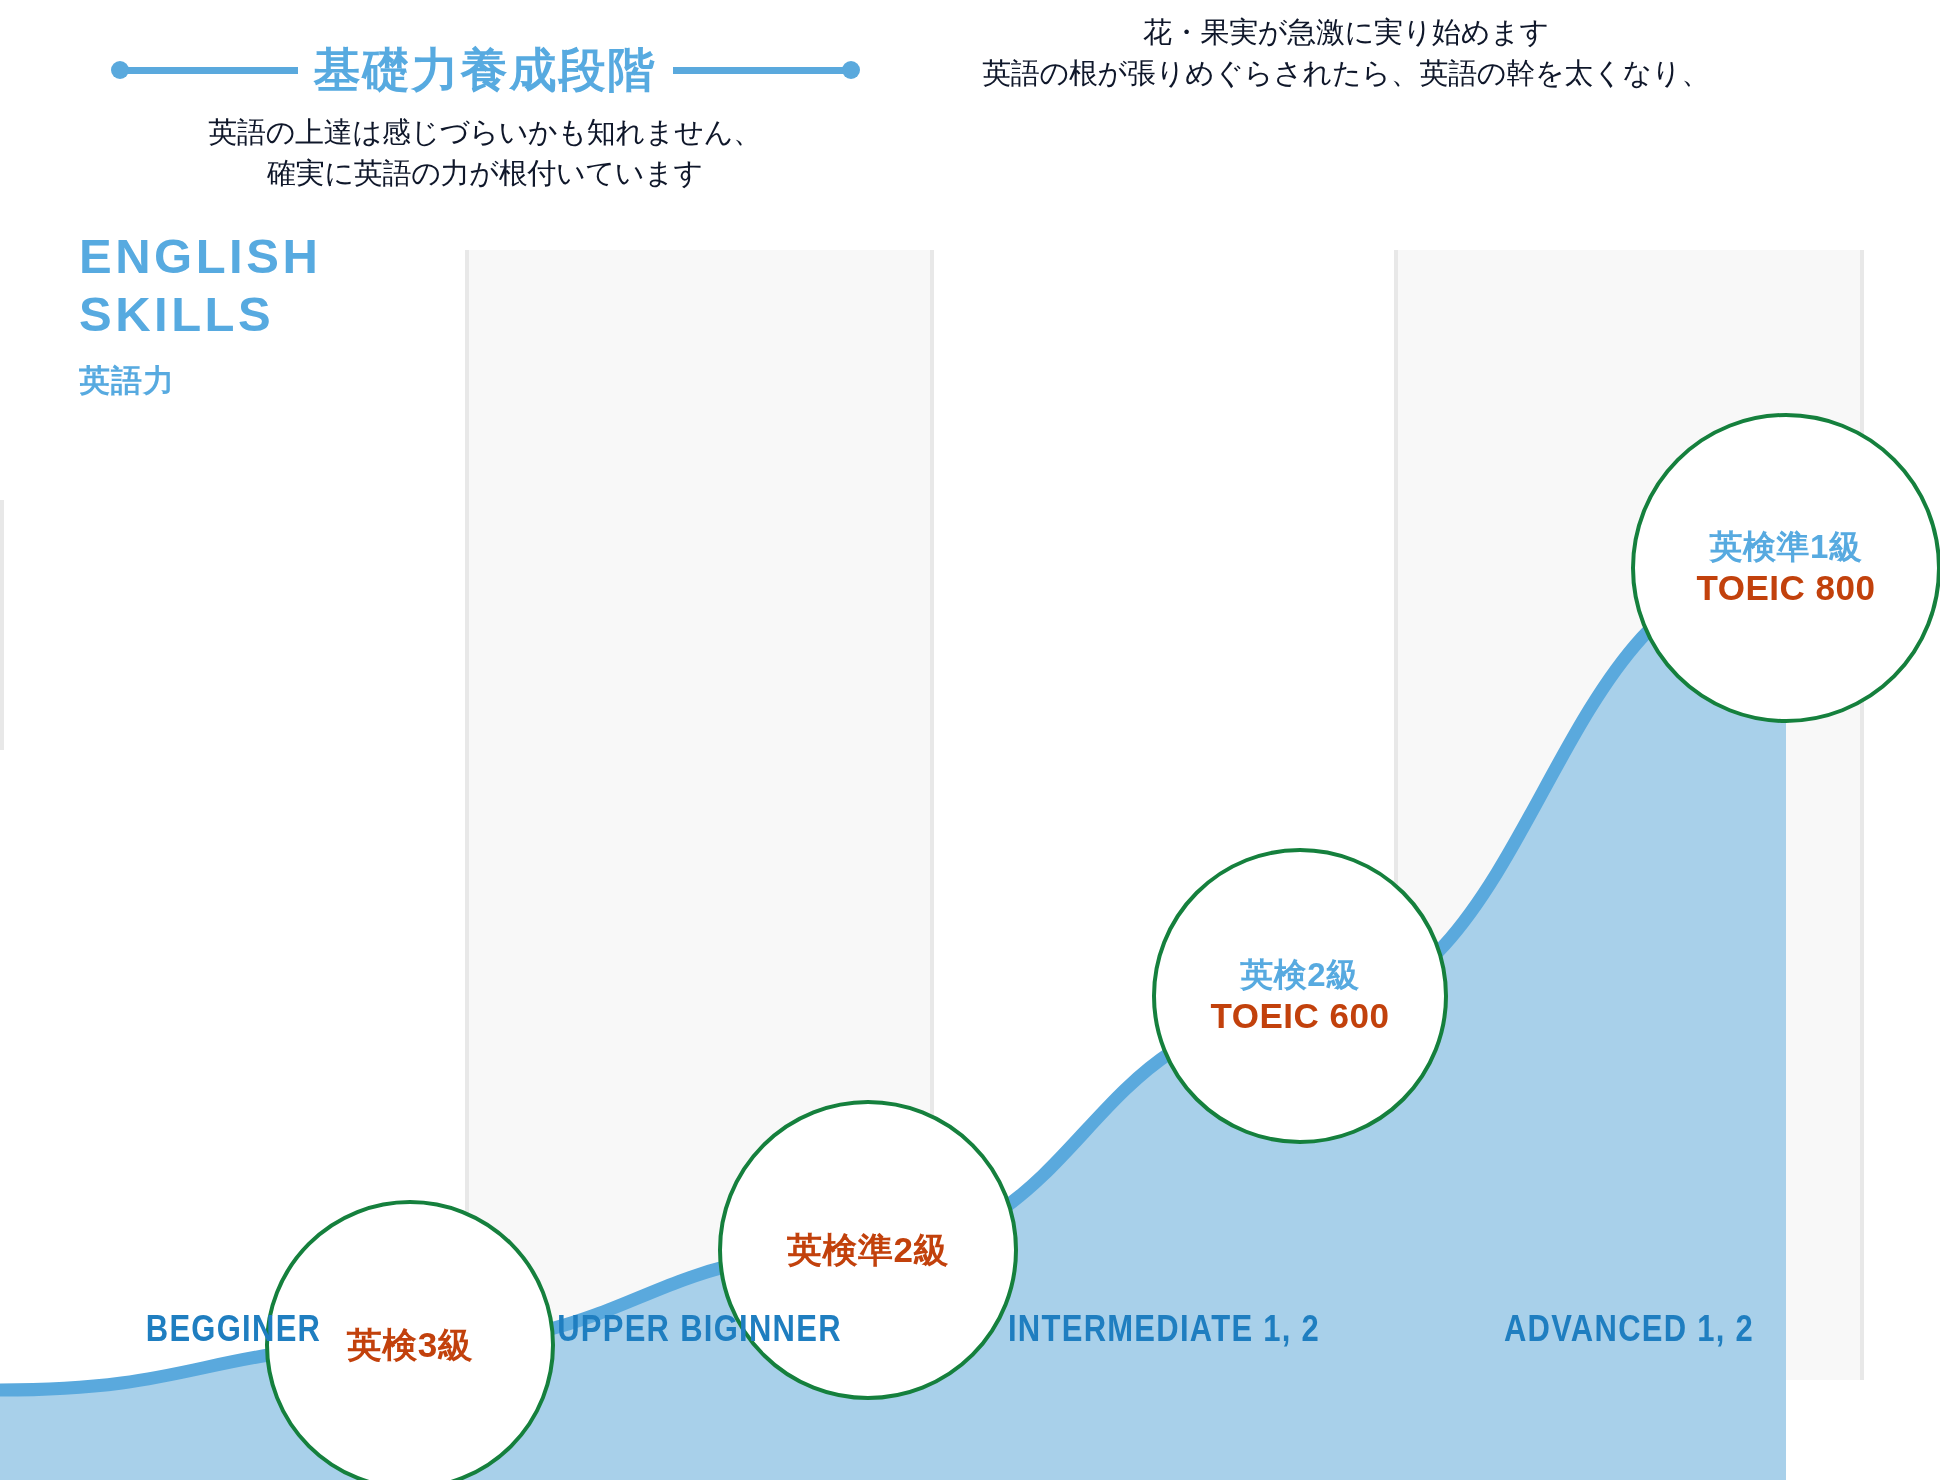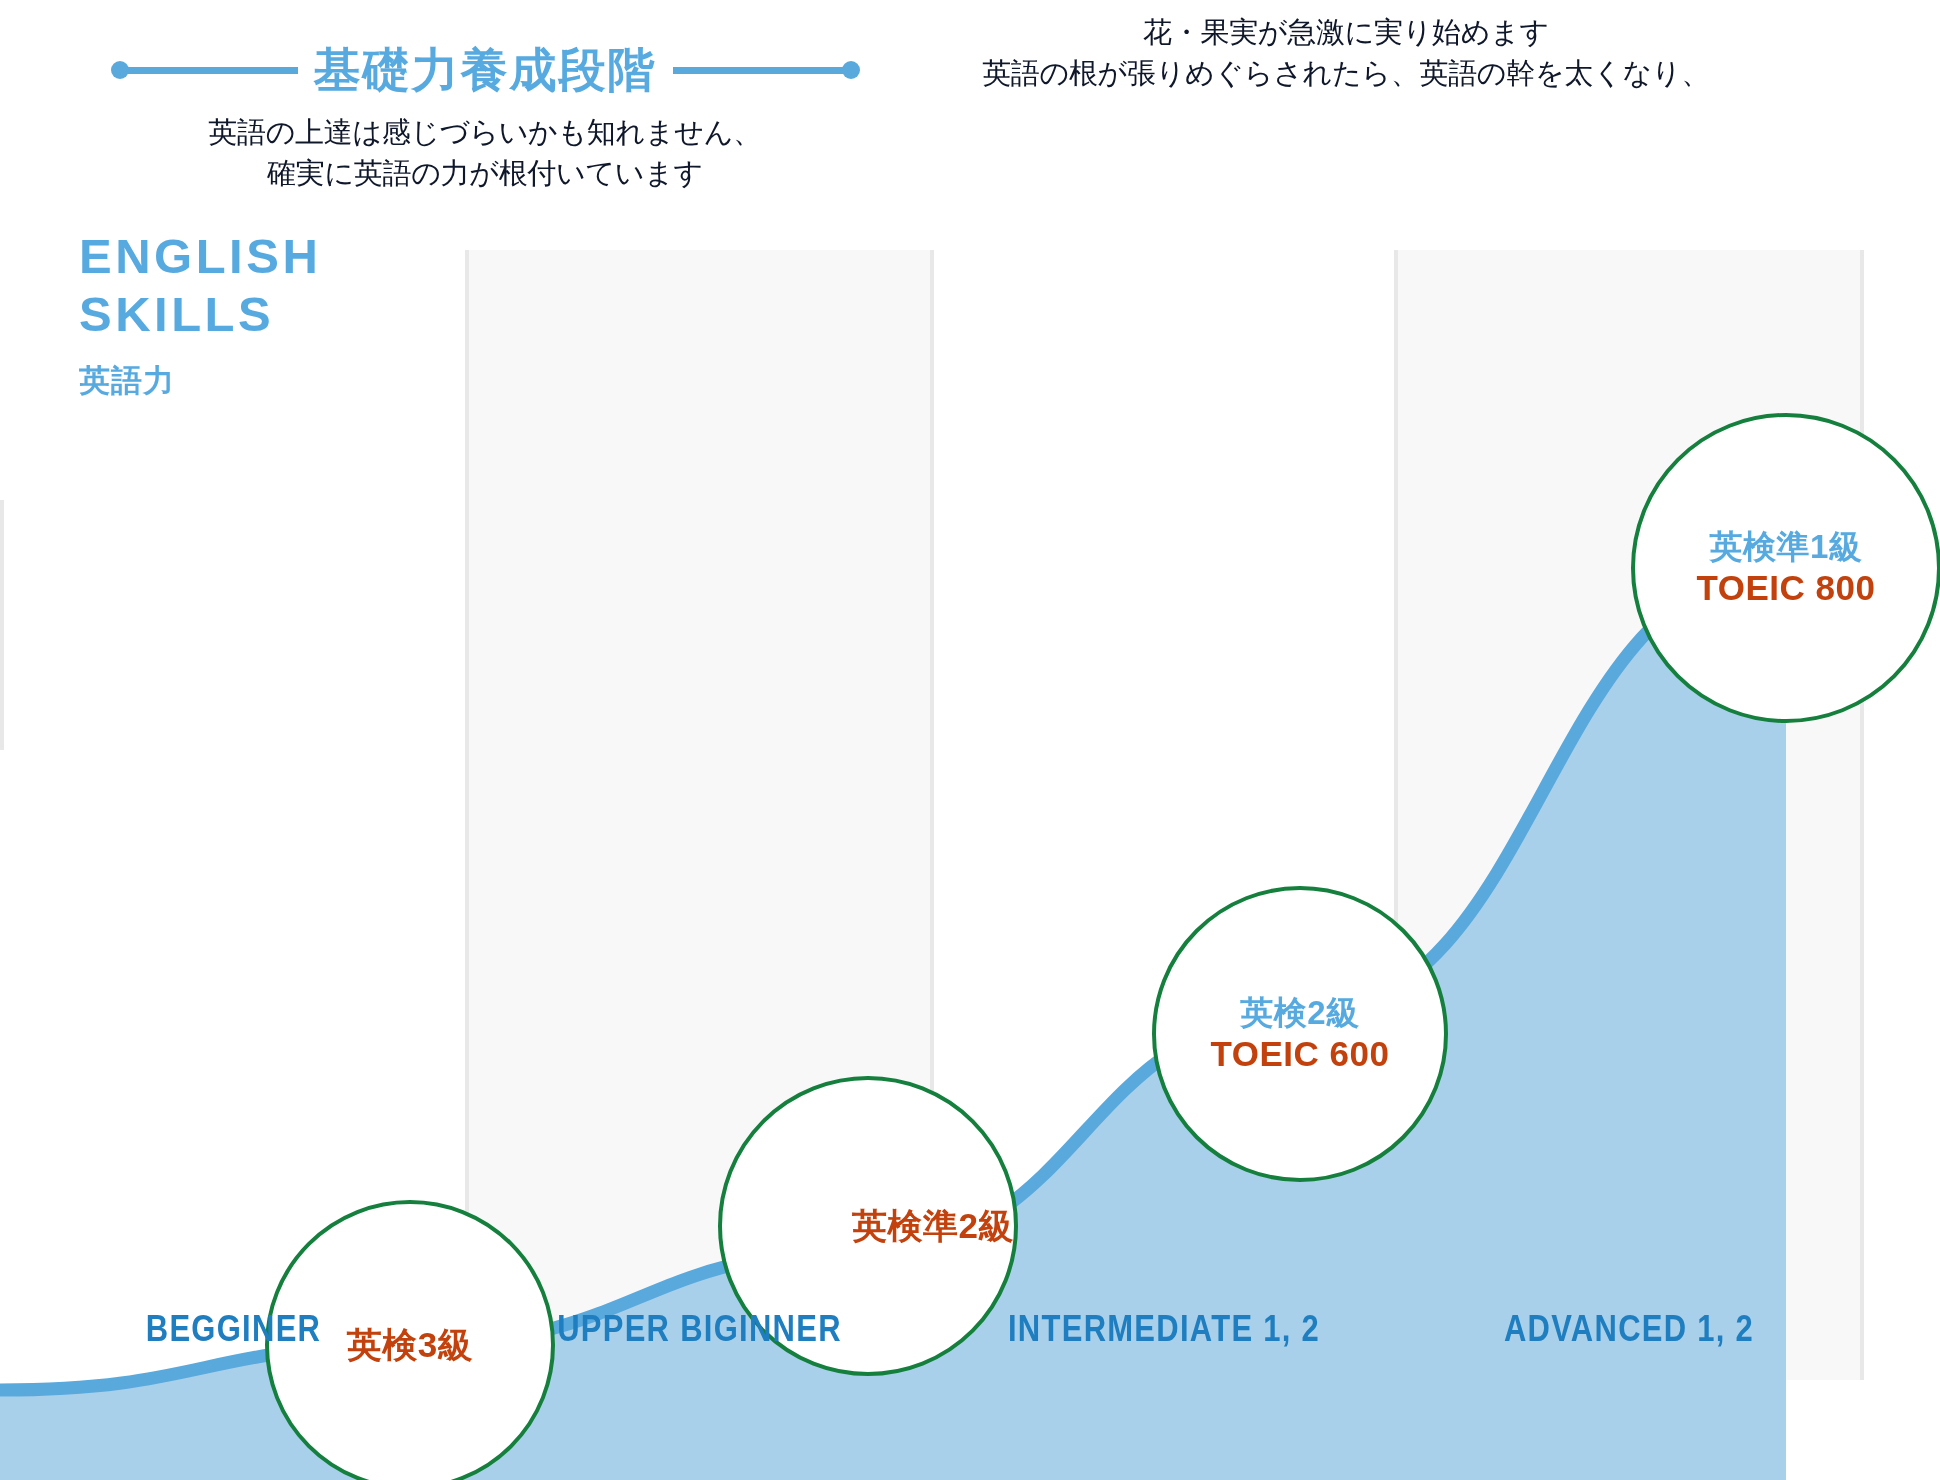--- a/index.html
+++ b/index.html
@@ -117,24 +117,24 @@
     <div class="skills">
       <div class="skills-en">ENGLISH</div>
       <div class="skills-en">SKILLS</div>
       <div class="skills-jp">英語力</div>
     </div>
 
     <div id="nodes">
         <div class="node" style="left: 265px; top: 1000px; width: 290px; height: 290px;">
           <div class="n2">英検3級</div>
         </div>
-        <div class="node" style="left: 718px; top: 876px; width: 300px; height: 300px; align-items: flex-end;">
+        <div class="node" style="left: 718px; top: 900px; width: 300px; height: 300px;">
           <div class="n2">英検準2級</div>
         </div>
-        <div class="node" style="left: 1152px; top: 686px; width: 296px; height: 296px;">
+        <div class="node" style="left: 1152px; top: 648px; width: 296px; height: 296px;">
           <div class="n1">英検2級</div>
           <div class="n2">TOEIC 600</div>
         </div>
         <div class="node" style="left: 1631px; top: 213px; width: 310px; height: 310px;">
           <div class="n1">英検準1級</div>
           <div class="n2">TOEIC 800</div>
         </div>
       </div>
 
     <div class="xaxis" id="xaxis">

